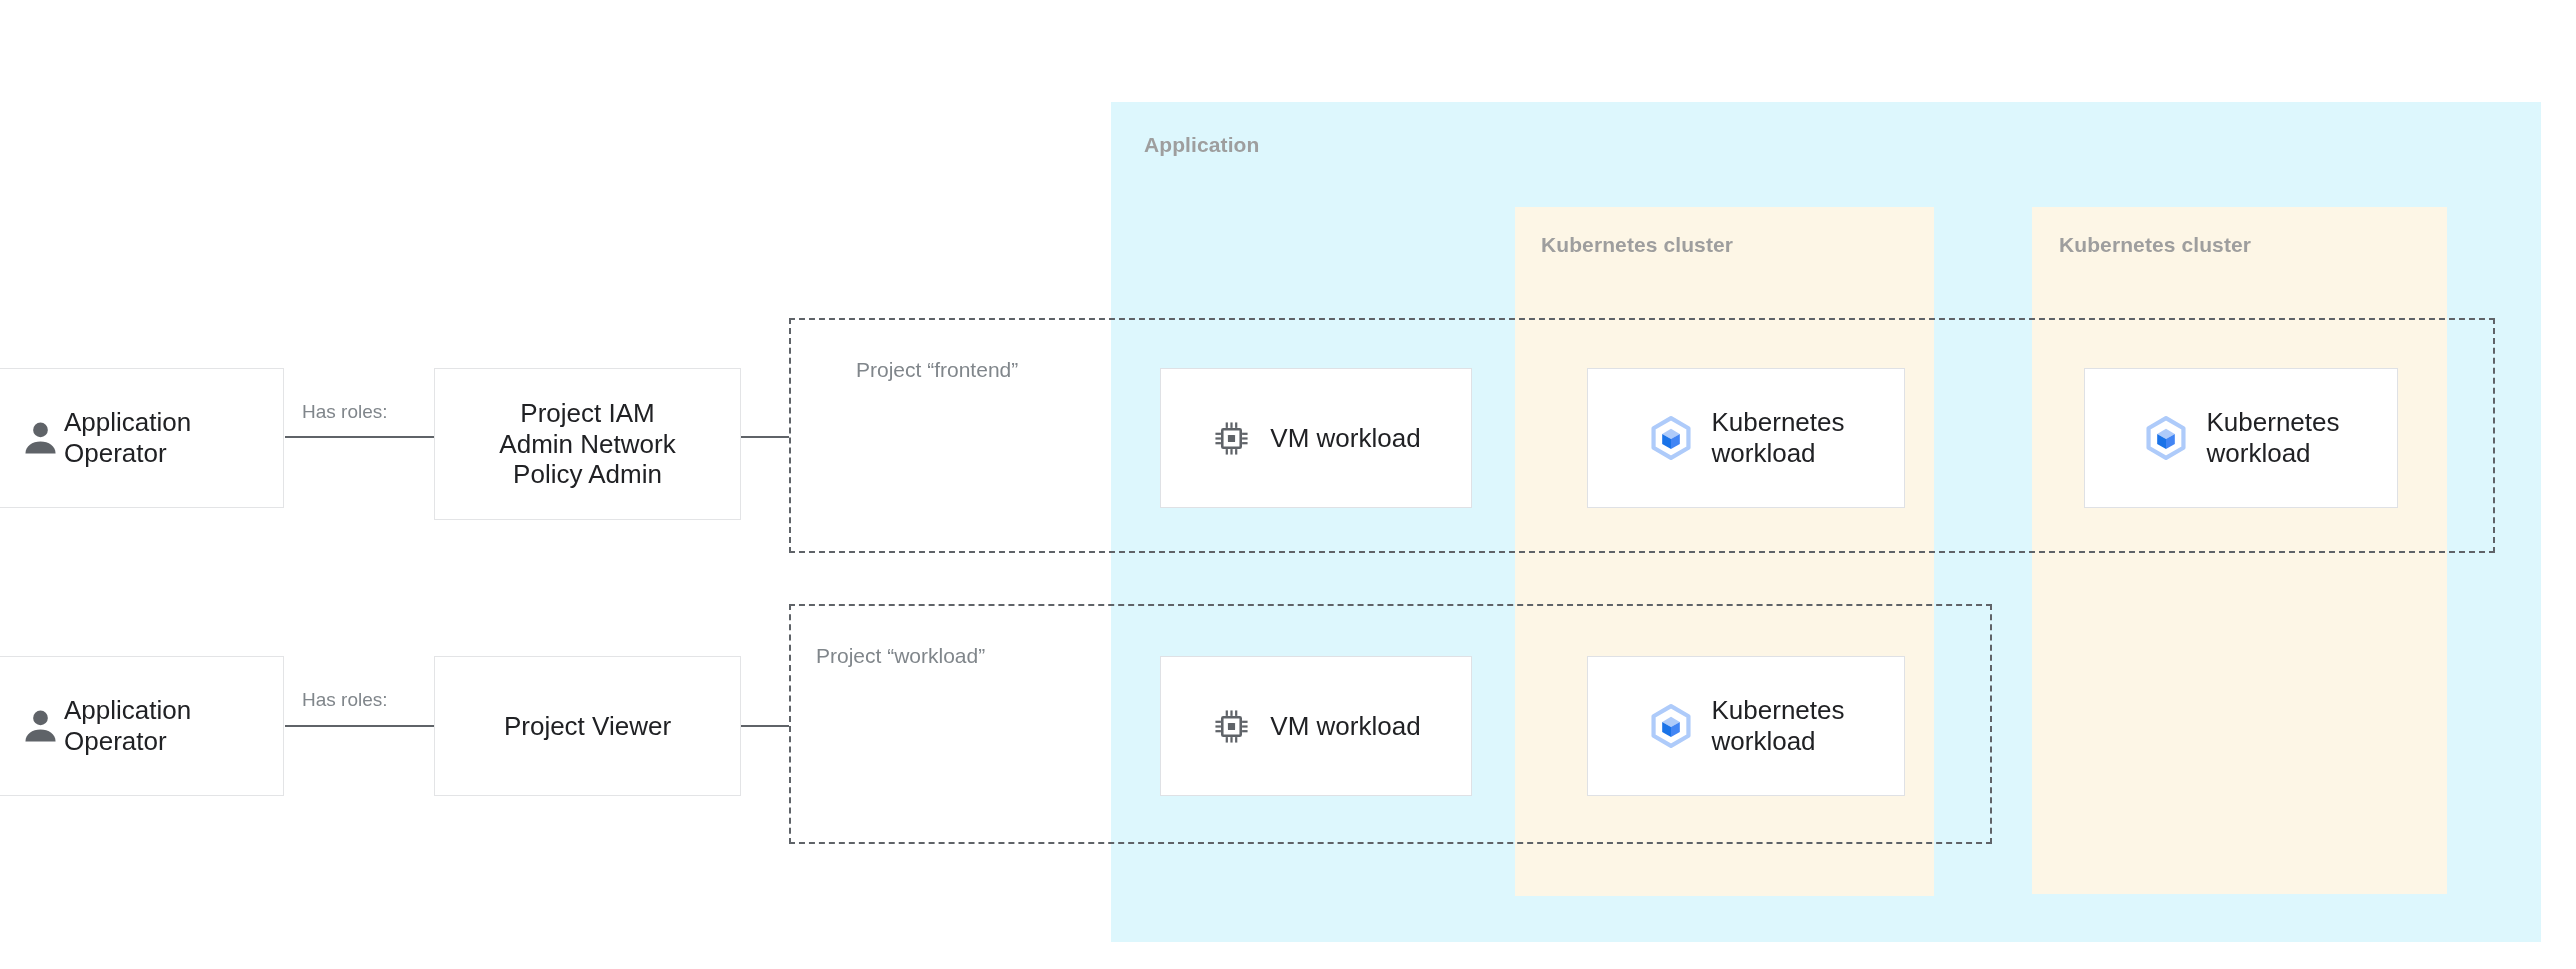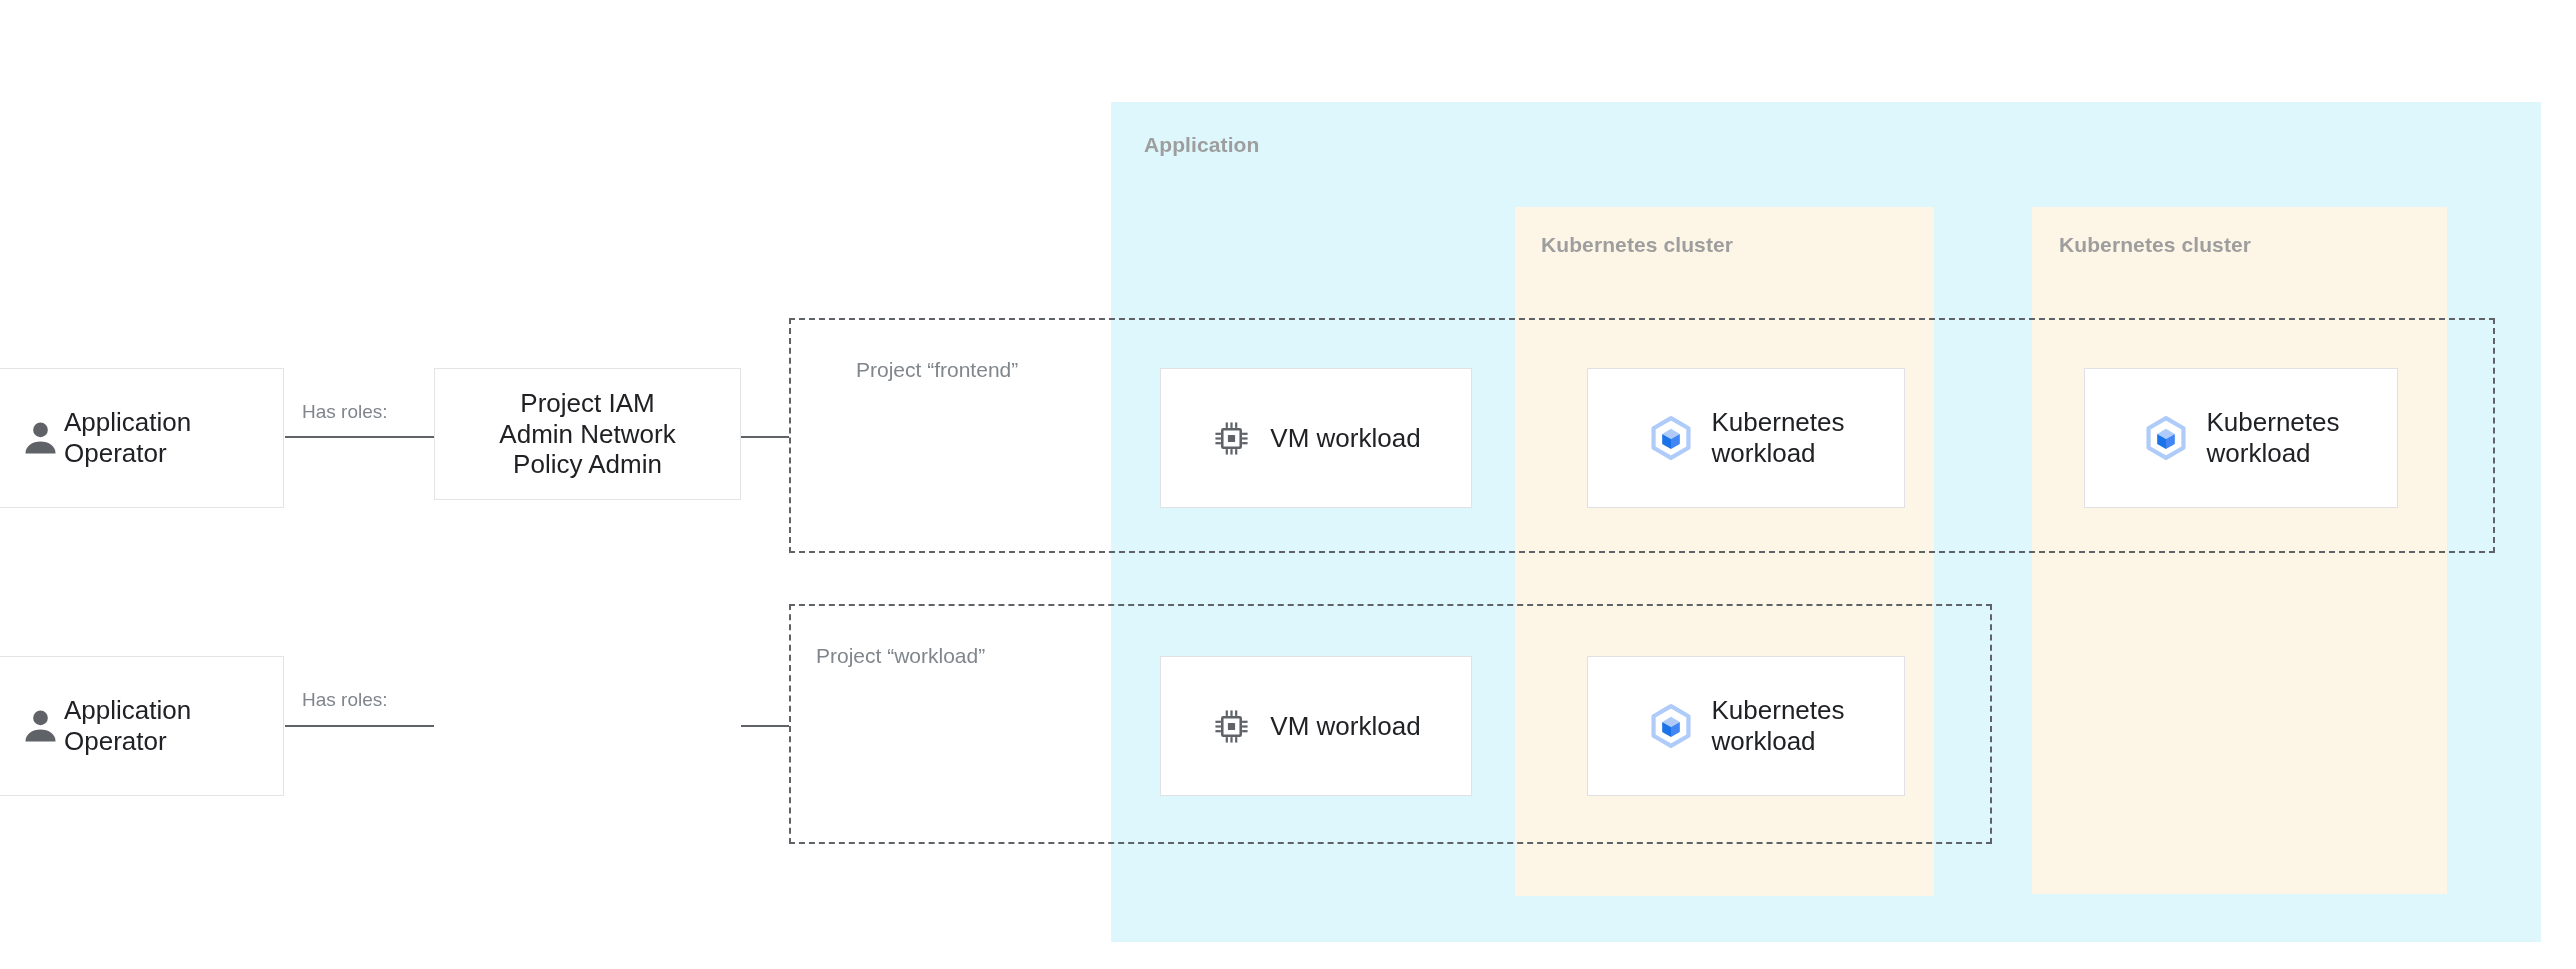--- a/index.html
+++ b/index.html
@@ -143,21 +143,21 @@
     <div class="actor-inner">
       <svg class="icon" width="43" height="43" viewBox="0 0 24 24" aria-hidden="true">
         <circle cx="12" cy="7.2" r="4.1" fill="#5f6368"></circle>
         <path d="M3.6 20.4c0-4.2 3.8-6.7 8.4-6.7s8.4 2.5 8.4 6.7z" fill="#5f6368"></path>
       </svg>
       <div class="actor-label" style="white-space:pre-line;">Application
 Operator</div>
     </div>
   </div>
 
-  <div class="box" style="left:434px; top:368px; width:307px; height:132px;">
+  <div class="box" style="left:434px; top:368px; width:307px; height:152px;">
     <div class="role-label" style="white-space:pre-line;">Project IAM
 Admin Network
 Policy Admin</div>
   </div>
 
   <div class="card" style="left:1160px; top:368px; width:312px; height:140px;">
     <div class="card-inner">
       <svg class="icon" width="41" height="41" viewBox="0 0 24 24" aria-hidden="true">
         <g fill="#5f6368">
           <rect x="6.6" y="6.6" width="10.8" height="10.8" rx="0.6" fill="none" stroke="#5f6368" stroke-width="1.5"></rect>
@@ -214,20 +214,23 @@
     <div class="actor-inner">
       <svg class="icon" width="43" height="43" viewBox="0 0 24 24" aria-hidden="true">
         <circle cx="12" cy="7.2" r="4.1" fill="#5f6368"></circle>
         <path d="M3.6 20.4c0-4.2 3.8-6.7 8.4-6.7s8.4 2.5 8.4 6.7z" fill="#5f6368"></path>
       </svg>
       <div class="actor-label" style="white-space:pre-line;">Application
 Operator</div>
     </div>
   </div>
 
+  <div class="box" style="left:434px; top:656px; width:307px; height:140px;">
+    <div class="role-label" style="white-space:pre-line;">Project Viewer</div>
+  </div>
 
   <div class="card" style="left:1160px; top:656px; width:312px; height:140px;">
     <div class="card-inner">
       <svg class="icon" width="41" height="41" viewBox="0 0 24 24" aria-hidden="true">
         <g fill="#5f6368">
           <rect x="6.6" y="6.6" width="10.8" height="10.8" rx="0.6" fill="none" stroke="#5f6368" stroke-width="1.5"></rect>
           <rect x="9.9" y="9.9" width="4.2" height="4.2" rx="0.4"></rect>
           <rect x="8.6" y="2.6" width="1.3" height="3.2"></rect>
           <rect x="11.35" y="2.6" width="1.3" height="3.2"></rect>
           <rect x="14.1" y="2.6" width="1.3" height="3.2"></rect>

